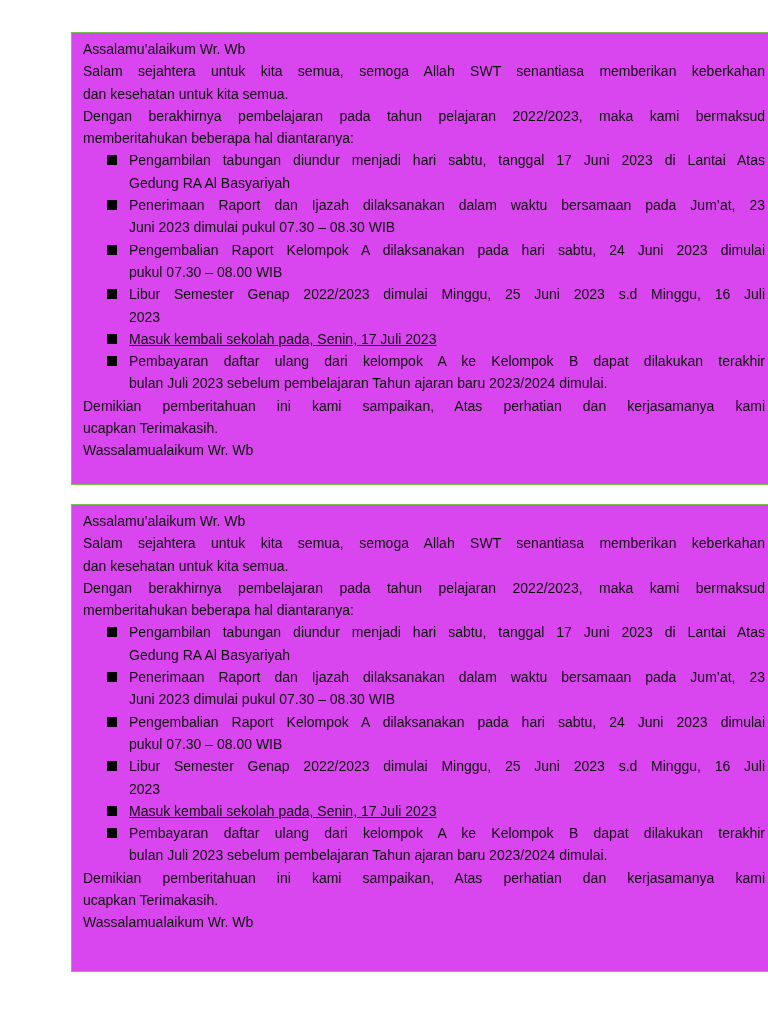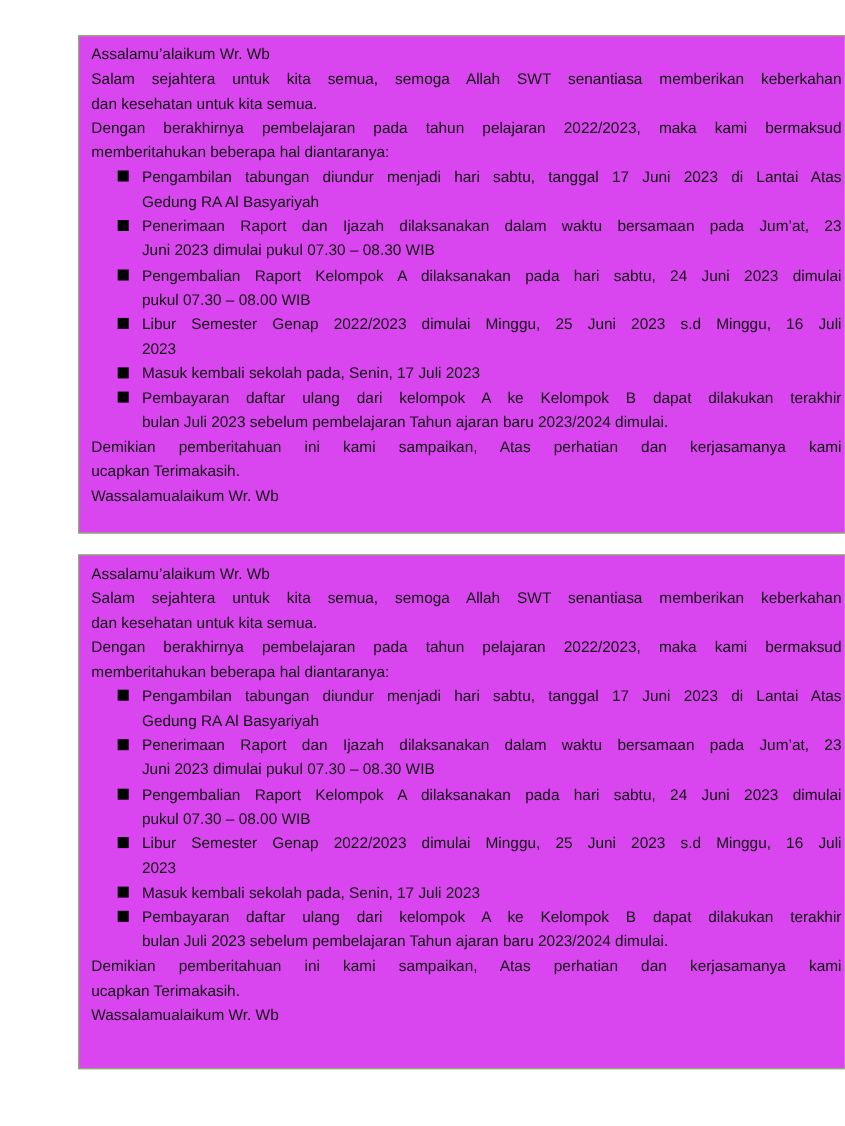--- a/index.html
+++ b/index.html
@@ -41,21 +41,21 @@
     ul.items li .bullet {
       position: absolute;
       left: -22px;
       top: 6px;
       width: 10px;
       height: 10px;
       background: #000000;
     }
     .jl { display: block; text-align: justify; text-align-last: justify; }
     .ll { display: block; text-align: left; white-space: nowrap; }
-    li.single .ll { white-space: nowrap; }
+    li.single .ll { white-space: nowrap; text-decoration: underline; }
   </style>
 </head>
 <body>
 
 <div class="notice-box" id="box-1" style="border-color: rgb(124, 192, 79); color: rgb(17, 17, 17);">
   <span class="ll">Assalamu’alaikum Wr. Wb</span>
   <span class="jl">Salam sejahtera untuk kita semua, semoga Allah SWT senantiasa memberikan keberkahan</span>
   <span class="ll">dan kesehatan untuk kita semua.</span>
   <span class="jl">Dengan berakhirnya pembelajaran pada tahun pelajaran 2022/2023, maka kami bermaksud</span>
   <span class="ll">memberitahukan beberapa hal  diantaranya:</span>

